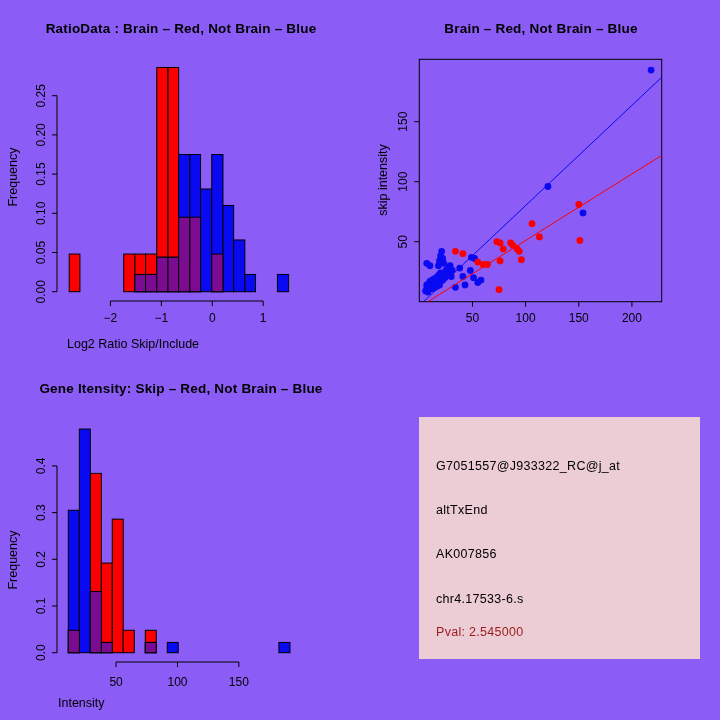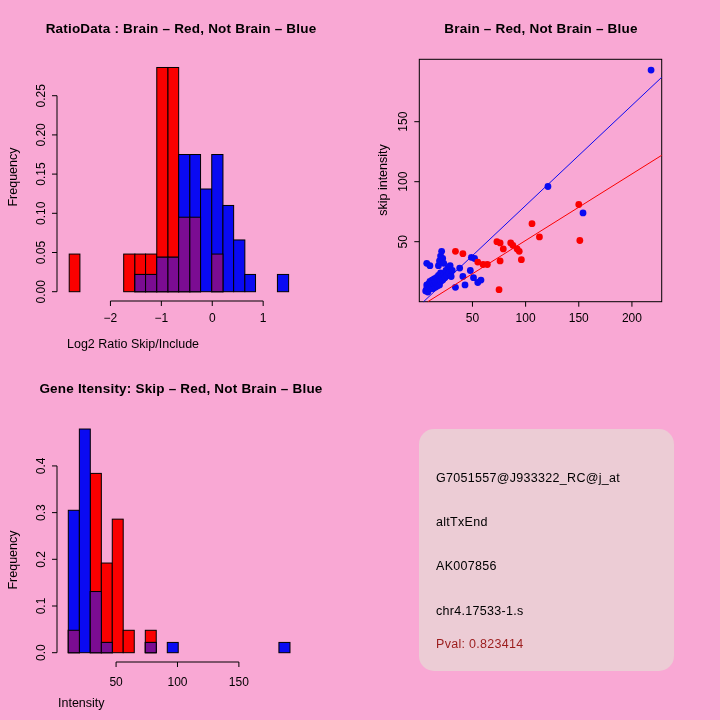--- a/index.html
+++ b/index.html
@@ -1,27 +1,27 @@
 <!DOCTYPE html>
 <html><head>
 <meta charset="utf-8">
 <style>
   html,body{margin:0;padding:0;background:#ffffff;}
   body{width:720px;height:720px;position:relative;font-family:"Liberation Sans",sans-serif;color:#000;}
-  #canvas{position:absolute;left:0;top:0;width:720px;height:720px;background:#f9a8d4;}
+  #canvas{position:absolute;left:0;top:0;width:720px;height:720px;background:#8b5cf6;}
   svg.panel{position:absolute;width:360px;height:360px;overflow:visible;}
   svg text{font-family:"Liberation Sans",sans-serif;font-size:12px;fill:#000;}
   .ptitle{position:absolute;width:360px;text-align:center;font-weight:bold;font-size:13.5px;letter-spacing:0.2px;white-space:nowrap;}
   .xlabel{position:absolute;width:240px;text-align:left;font-size:12.5px;white-space:nowrap;}
   .ylabel{position:absolute;width:200px;height:16px;text-align:center;font-size:12.5px;transform:rotate(-90deg);white-space:nowrap;}
-  #info-box{position:absolute;left:419px;top:429px;width:255px;height:242px;
+  #info-box{position:absolute;left:419px;top:417px;width:281px;height:242px;
     background-color:#ecccd5;
     background-image:radial-gradient(rgba(255,255,255,0.45) 22%, rgba(0,0,0,0) 23%),
                      radial-gradient(rgba(175,165,180,0.30) 22%, rgba(0,0,0,0) 23%);
-    background-size:4px 4px;background-position:0 0,2px 2px;border-radius:15px;}
+    background-size:4px 4px;background-position:0 0,2px 2px;}
   .info-line{position:absolute;left:17px;font-size:12.5px;letter-spacing:0.3px;white-space:nowrap;}
   .pval{color:#9b1c1c;}
 </style>
 </head>
 <body>
 
 <div id="canvas">
 
   <div class="ptitle" style="left:1px;top:21px;">RatioData : Brain – Red, Not Brain – Blue</div>
   <div class="ptitle" style="left:361px;top:21px;">Brain – Red, Not Brain – Blue</div>
@@ -236,16 +236,16 @@
         <text x="177.48203883495145" y="326" text-anchor="middle">100</text>
         <line x1="238.8898058252427" x2="238.8898058252427" y1="302" y2="307" stroke="#000"></line>
         <text x="238.8898058252427" y="326" text-anchor="middle">150</text>
       </g>
     </svg>
 
   <div id="info-box">
     <span class="info-line" style="top:42px;">G7051557@J933322_RC@j_at</span>
     <span class="info-line" style="top:86px;text-align:center;">altTxEnd</span>
     <span class="info-line" style="top:130px;">AK007856</span>
-    <span class="info-line" style="top:175px;">chr4.17533-1.s</span>
-    <span class="info-line pval" style="top:208px;">Pval: 0.823414</span>
+    <span class="info-line" style="top:175px;">chr4.17533-6.s</span>
+    <span class="info-line pval" style="top:208px;">Pval: 2.545000</span>
   </div>
 </div>
 
 </body></html>

